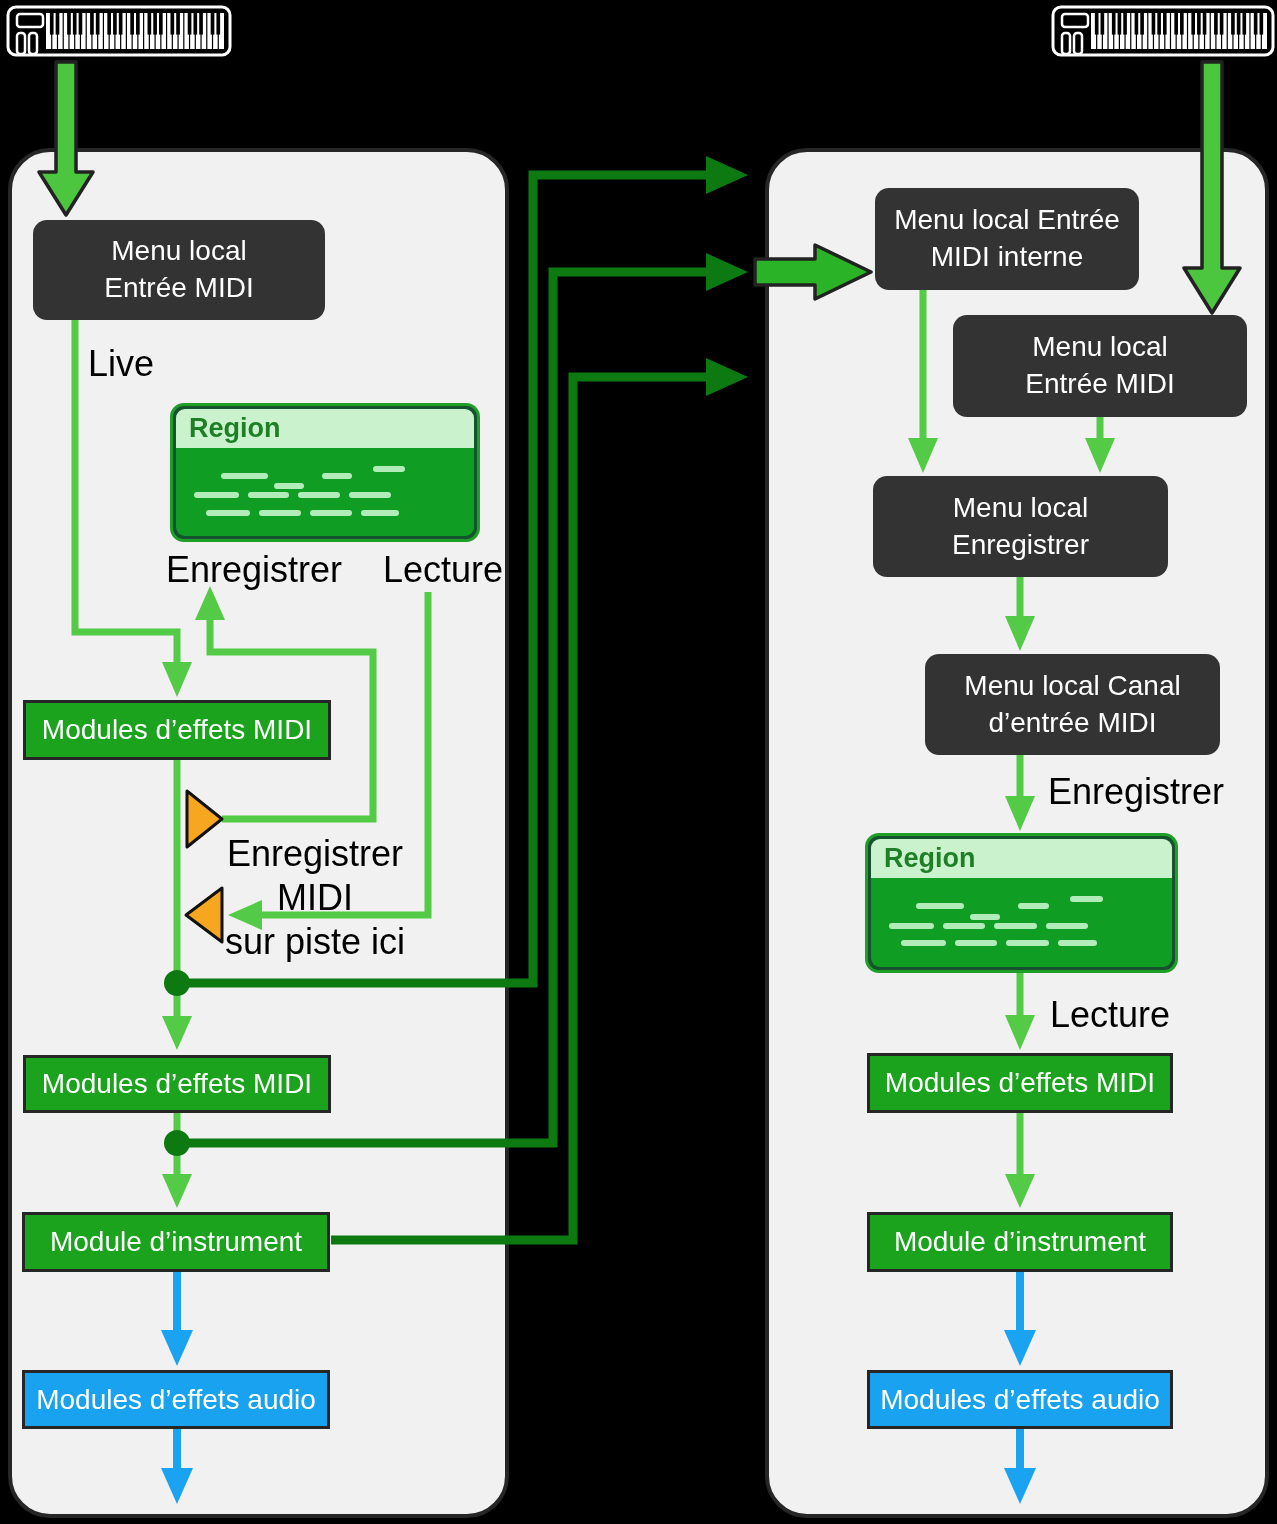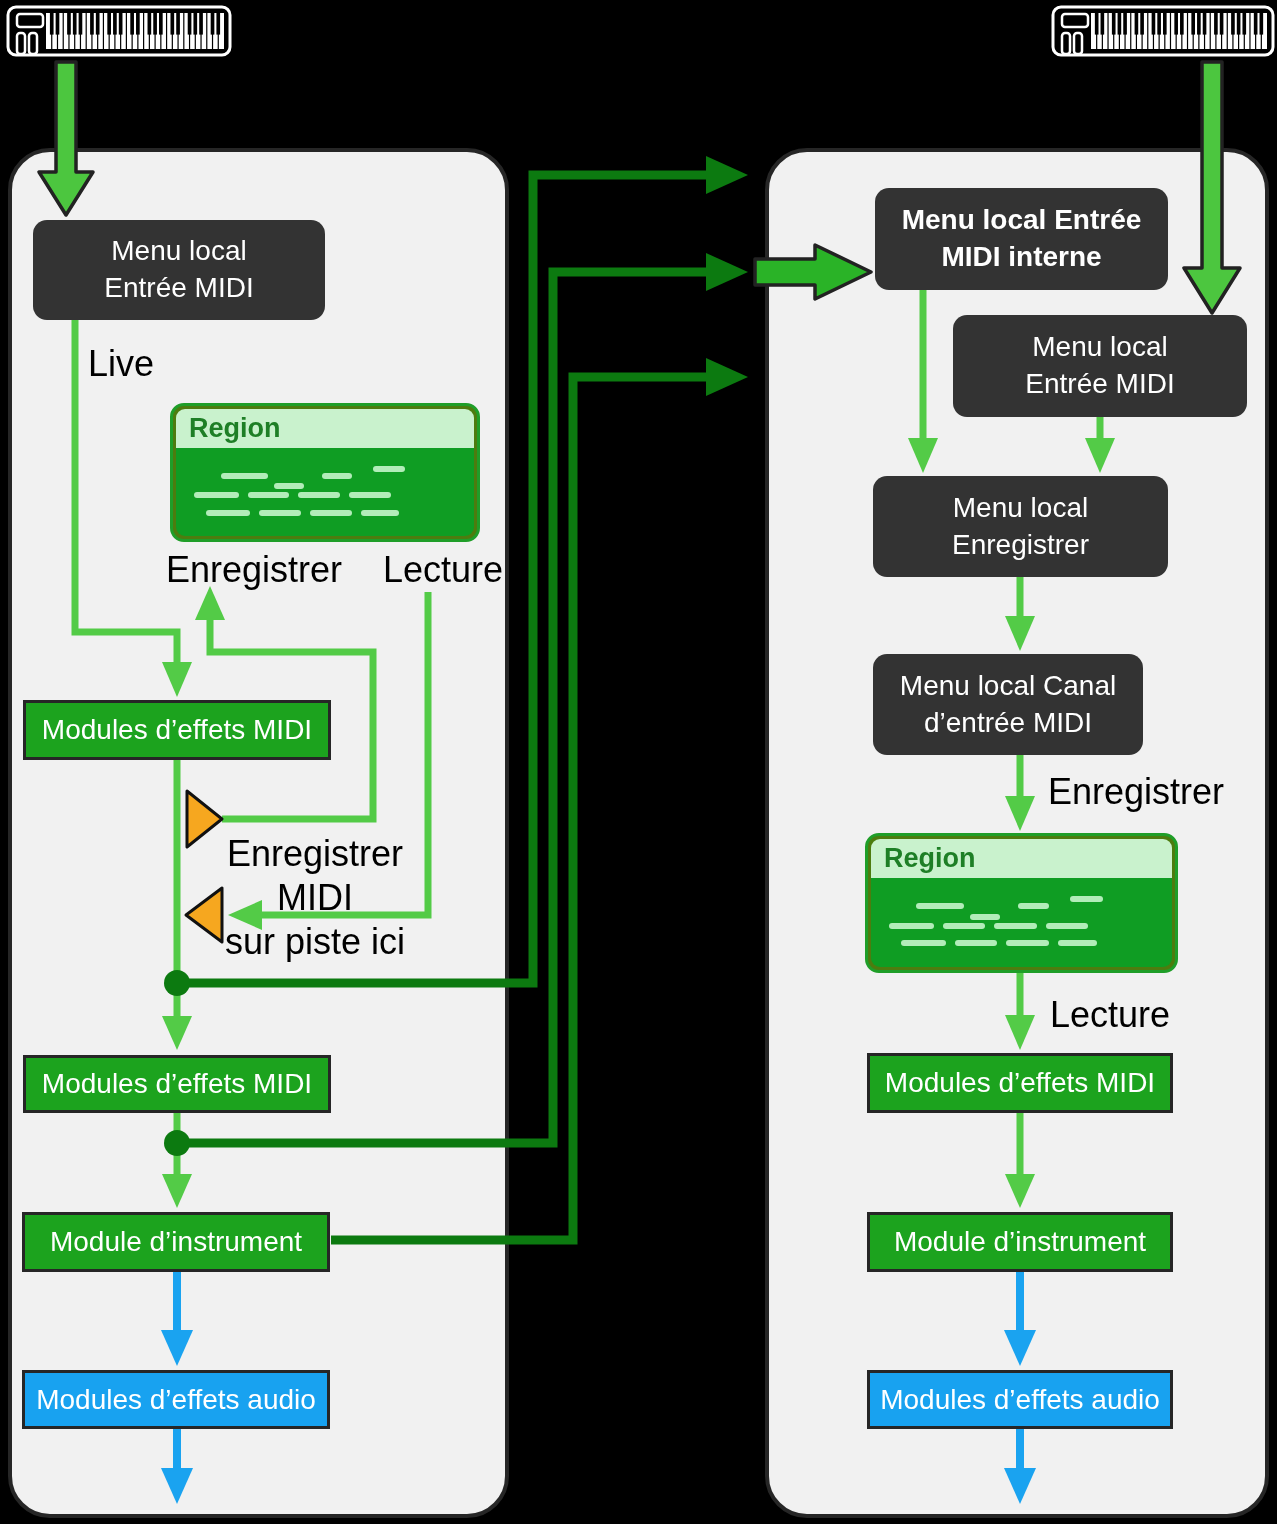--- a/index.html
+++ b/index.html
@@ -19,21 +19,21 @@
   #wires{position:absolute;left:0;top:0;width:1277px;height:1524px;z-index:2;}
   .box,.label,.region{position:absolute;z-index:3;box-sizing:border-box;}
   .darkbox{background:var(--dark-box);color:var(--box-text);border-radius:14px;
            display:flex;align-items:center;justify-content:center;text-align:center;
            font-size:28px;line-height:1.32;white-space:pre-line;}
   .greenbox{background:var(--green-box);border:3px solid #262626;color:var(--box-text);
             display:flex;align-items:center;justify-content:center;font-size:28px;}
   .bluebox{background:var(--blue-box);border:3px solid #262626;color:var(--box-text);
            display:flex;align-items:center;justify-content:center;font-size:28px;}
   .label{font-size:36px;color:var(--label-text);line-height:1.22;white-space:pre-line;}
-  .region{border:3px solid var(--region-border);border-radius:14px;background:#4d7c0f;
+  .region{border:3px solid var(--region-border);border-radius:14px;background:#14532d;
           padding:3px;display:flex;flex-direction:column;}
   .region-header{background:var(--region-header-bg);color:var(--region-header-text);
                  font-weight:bold;font-size:27px;height:39px;line-height:39px;
                  padding-left:13px;border-radius:9px 9px 0 0;}
   .region-body{position:relative;flex:1;background:var(--region-body);
                border-radius:0 0 9px 9px;overflow:hidden;}
   .note{position:absolute;height:6px;border-radius:3px;background:var(--region-note);}
   .lg-line{stroke:var(--light-green-line);stroke-width:7;fill:none;}
   .lg-head{fill:var(--light-green-line);}
   .dg-line{stroke:var(--dark-green-line);stroke-width:9;fill:none;}
@@ -252,27 +252,27 @@
 
   <div class="box greenbox" style="left:23px;top:700px;width:308px;height:60px;">Modules d’effets MIDI</div>
 
   <div class="label" style="left:190px;top:832px;width:250px;text-align:center;">Enregistrer MIDI
 sur piste ici</div>
 
   <div class="box greenbox" style="left:23px;top:1055px;width:308px;height:58px;">Modules d’effets MIDI</div>
   <div class="box greenbox" style="left:22px;top:1212px;width:308px;height:60px;">Module d’instrument</div>
   <div class="box bluebox" style="left:22px;top:1370px;width:308px;height:59px;">Modules d’effets audio</div>
 
-  <div class="box darkbox" style="left:875px;top:188px;width:293px;height:102px;font-weight:bold;">Menu local Entrée
+  <div class="box darkbox" style="left:875px;top:188px;width:264px;height:102px;">Menu local Entrée
 MIDI interne</div>
   <div class="box darkbox" style="left:953px;top:315px;width:294px;height:102px;">Menu local
 Entrée MIDI</div>
   <div class="box darkbox" style="left:873px;top:476px;width:295px;height:101px;">Menu local
 Enregistrer</div>
-  <div class="box darkbox" style="left:873px;top:654px;width:270px;height:101px;">Menu local Canal
+  <div class="box darkbox" style="left:925px;top:654px;width:295px;height:101px;">Menu local Canal
 d’entrée MIDI</div>
 
   <div class="label" style="left:1048px;top:770px;">Enregistrer</div>
 
   <div class="region" style="left:865px;top:833px;width:313px;height:140px;">
     <div class="region-header">Region</div>
     <div class="region-body">
         <span class="note" style="left: 15%; top: 28%; width: 16%;"></span>
         <span class="note" style="left: 49%; top: 28%; width: 10%;"></span>
         <span class="note" style="left: 66%; top: 20%; width: 11%;"></span>

